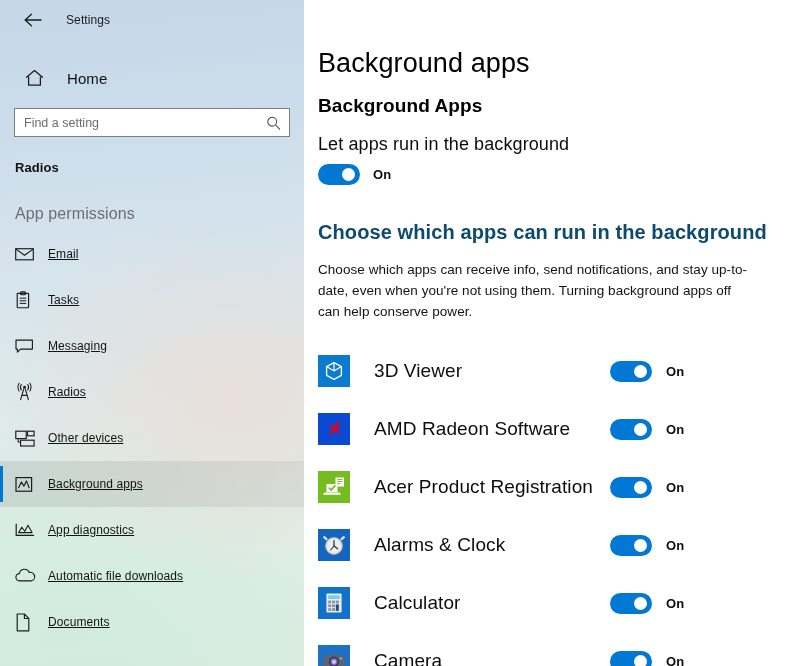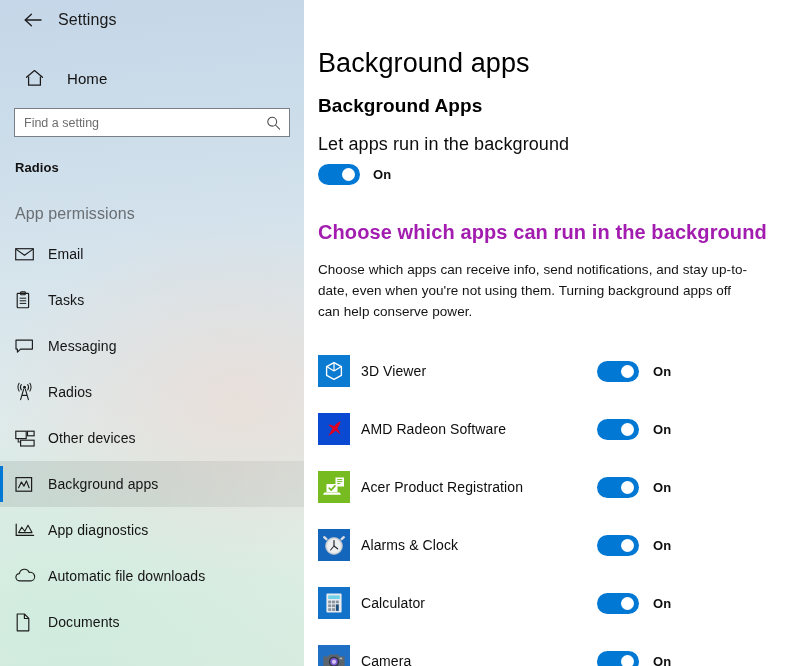--- a/index.html
+++ b/index.html
@@ -44,23 +44,23 @@
   .back-btn {
     width: 42px;
     height: 30px;
     display: flex;
     align-items: center;
     justify-content: center;
     cursor: pointer;
   }
   .back-btn svg { display: block; }
   .title-text {
-    font-size: 16px;
+    font-size: 12px;
     color: #1a1a1a;
-    margin-left: 4px;
+    margin-left: 12px;
     letter-spacing: 0.1px;
   }
 
   .home-row {
     display: flex;
     align-items: center;
     height: 40px;
     margin-top: 18px;
     padding-left: 25px;
     cursor: pointer;
@@ -130,25 +130,26 @@
     cursor: pointer;
   }
   .nav-item .ico {
     width: 26px;
     display: flex;
     align-items: center;
     justify-content: flex-start;
     flex: 0 0 26px;
   }
   .nav-item .lbl {
-    font-size: 14px;
+    font-size: 12px;
     color: #141414;
     margin-left: 7px;
     letter-spacing: 0.1px;
     white-space: nowrap;
+    text-decoration: underline;
   }
   .nav-item.selected {
     background: linear-gradient(90deg, rgba(0,0,0,0.085) 0%, rgba(0,0,0,0.075) 55%, rgba(0,0,0,0.055) 100%);
   }
   .nav-item.selected::before {
     content: "";
     position: absolute;
     left: 0; top: 5px; bottom: 5px;
     width: 3px;
     background: #0078d4;
@@ -210,21 +211,21 @@
   .toggle-state {
     font-size: 13px;
     color: #0d0d0d;
     margin-left: 13px;
     letter-spacing: 0.1px;
     font-weight: bold;
   }
 
   .section2-head {
     font-size: 20px;
-    color: #a21caf;
+    color: #0c4a6e;
     margin-top: 36px;
     letter-spacing: 0.1px;
   }
   .section2-desc {
     font-size: 13.5px;
     color: #131313;
     margin-top: 15px;
     line-height: 21px;
     max-width: 432px;
     letter-spacing: 0.05px;
@@ -238,23 +239,23 @@
     height: 58px;
   }
   .app-icon {
     width: 32px;
     height: 32px;
     flex: 0 0 32px;
     position: relative;
     overflow: hidden;
   }
   .app-name {
-    font-size: 14px;
+    font-size: 19px;
     color: #0d0d0d;
-    margin-left: 11px;
+    margin-left: 24px;
     width: 236px;
     letter-spacing: 0.1px;
     white-space: nowrap;
   }
   .app-row .toggle { margin-left: 0; }
   .app-row .toggle-state { margin-left: 14px; }
 
   svg { overflow: visible; }
 </style>
 </head>

